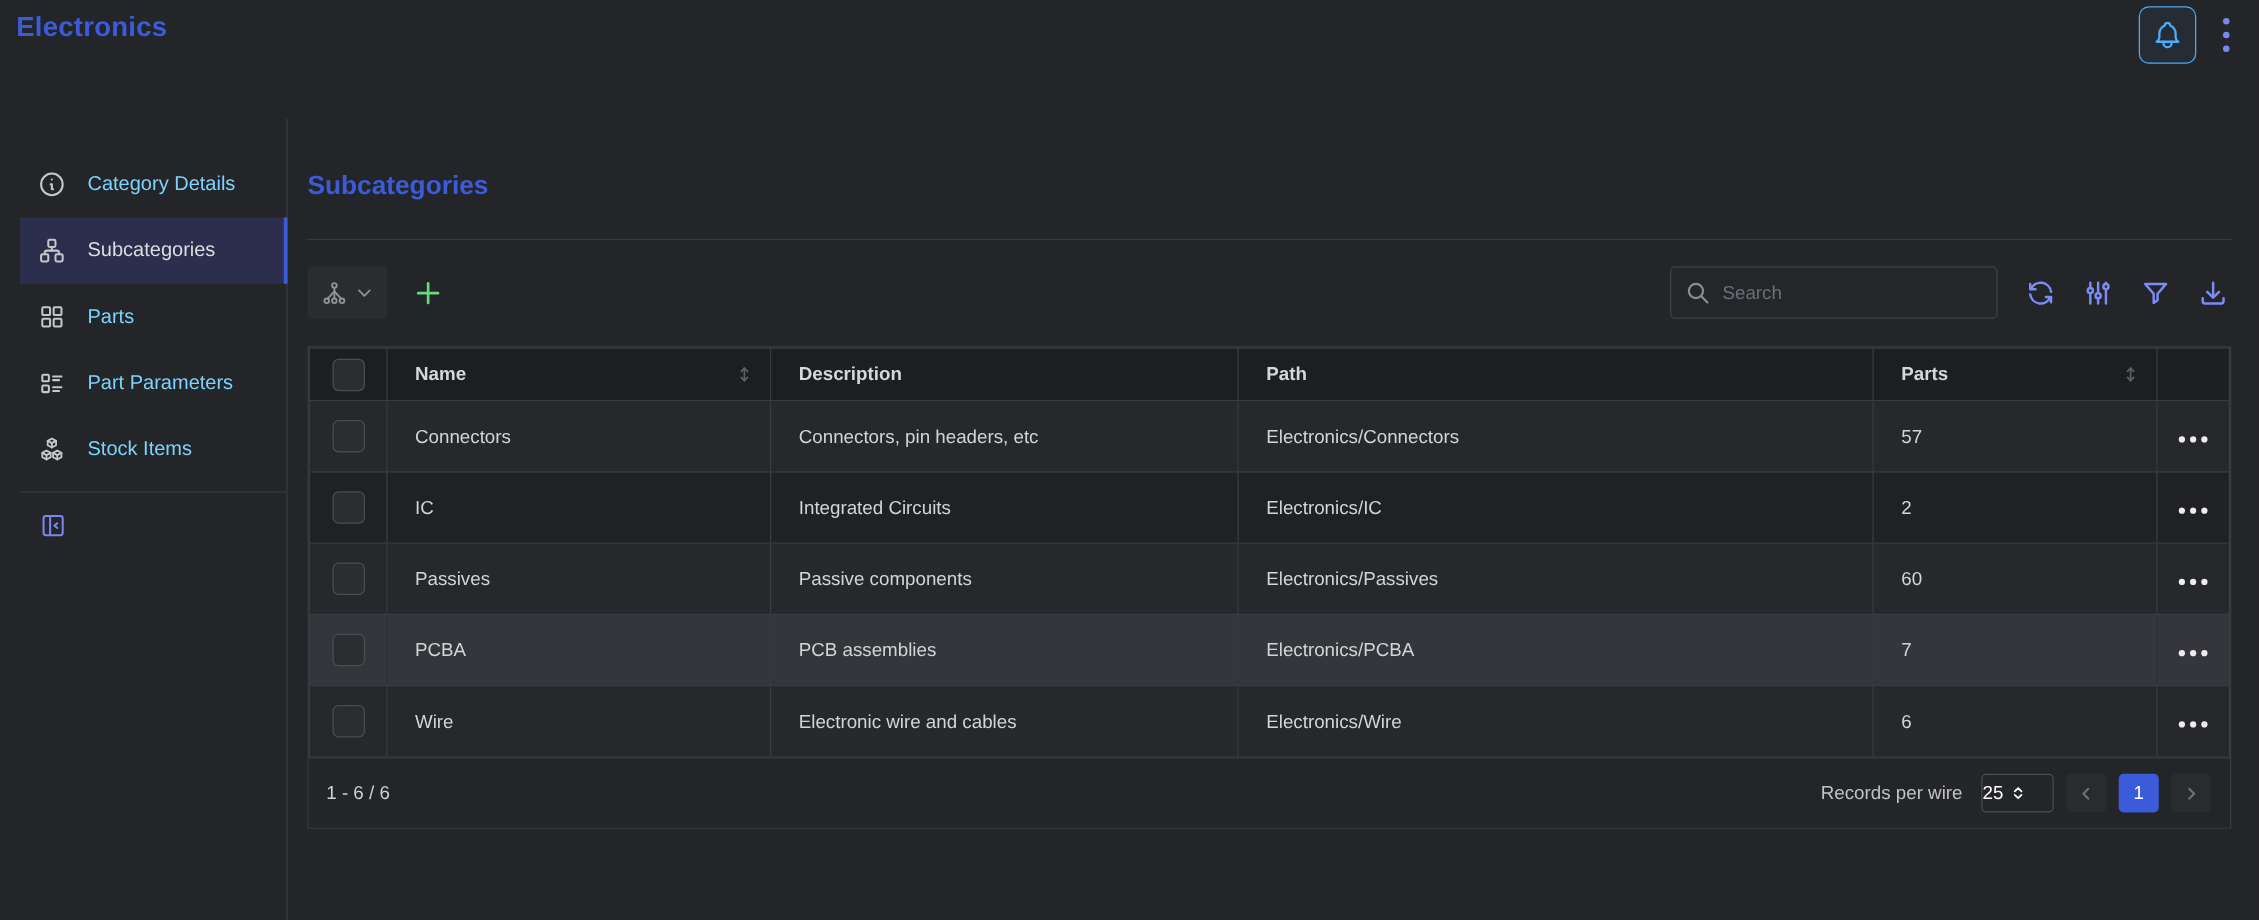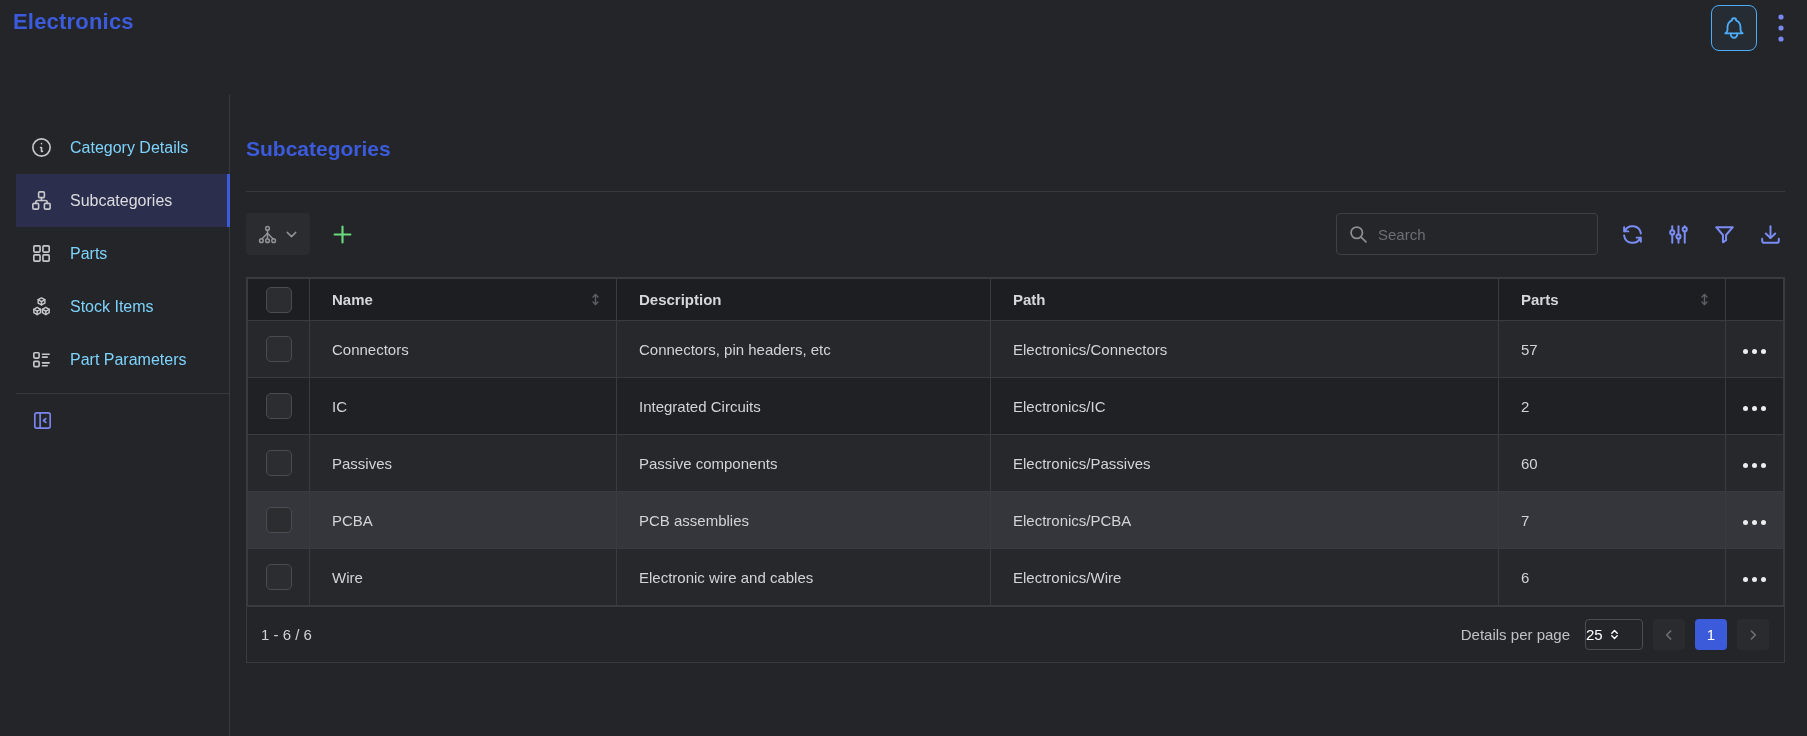--- a/index.html
+++ b/index.html
@@ -169,43 +169,43 @@
       <div class="side-item">
         <svg viewBox="0 0 24 24" fill="none" stroke-width="1.7" stroke-linecap="round" stroke-linejoin="round">
           <rect x="4" y="4" width="6.5" height="6.5" rx="1"></rect>
           <rect x="13.5" y="4" width="6.5" height="6.5" rx="1"></rect>
           <rect x="4" y="13.5" width="6.5" height="6.5" rx="1"></rect>
           <rect x="13.5" y="13.5" width="6.5" height="6.5" rx="1"></rect>
         </svg>
         <span>Parts</span>
       </div>
       <div class="side-item">
+        <svg viewBox="0 0 24 24" fill="none" stroke-width="1.7" stroke-linecap="round" stroke-linejoin="round">
+          <rect x="4" y="5" width="5.5" height="5.5" rx="1"></rect>
+          <rect x="4" y="14" width="5.5" height="5.5" rx="1"></rect>
+          <path d="M13 6.5h7"></path>
+            <path d="M13 9.5h5"></path>
+            <path d="M13 15.5h7"></path>
+            <path d="M13 18.5h5"></path>
+        </svg>
+        <span>Part Parameters</span>
+      </div>
+      <div class="side-item">
         <svg viewBox="0 0 24 24" fill="none" stroke-width="1.5" stroke-linecap="round" stroke-linejoin="round">
           <path d="M8.5 4.9 12 3l3.5 1.9L12 6.8 Z"></path>
             <path d="M8.5 4.9v3.6L12 10.4V6.8"></path>
             <path d="M15.5 4.9v3.6L12 10.4"></path>
           <path d="M4 14.9 7.5 13l3.5 1.9-3.5 1.9Z"></path>
             <path d="M4 14.9v3.6L7.5 20.4v-3.6"></path>
             <path d="M11 14.9v3.6L7.5 20.4"></path>
           <path d="M13 14.9 16.5 13 20 14.9l-3.5 1.9Z"></path>
             <path d="M13 14.9v3.6L16.5 20.4v-3.6"></path>
             <path d="M20 14.9v3.6L16.5 20.4"></path>
         </svg>
         <span>Stock Items</span>
-      </div>
-      <div class="side-item">
-        <svg viewBox="0 0 24 24" fill="none" stroke-width="1.7" stroke-linecap="round" stroke-linejoin="round">
-          <rect x="4" y="5" width="5.5" height="5.5" rx="1"></rect>
-          <rect x="4" y="14" width="5.5" height="5.5" rx="1"></rect>
-          <path d="M13 6.5h7"></path>
-            <path d="M13 9.5h5"></path>
-            <path d="M13 15.5h7"></path>
-            <path d="M13 18.5h5"></path>
-        </svg>
-        <span>Part Parameters</span>
       </div>
       <hr class="side-divider">
       <button class="collapse-btn">
         <svg viewBox="0 0 24 24" fill="none" stroke-width="1.7" stroke-linecap="round" stroke-linejoin="round">
           <rect x="4" y="4" width="16" height="16" rx="2"></rect>
           <path d="M9.5 4v16"></path>
           <path d="M15.5 10l-2.5 2 2.5 2"></path>
         </svg>
       </button>
     </nav>
@@ -418,21 +418,21 @@
                     </span>
       </button>
     </td>
   </tr>
             </tbody>
         </table>
 
         <div class="card-footer">
           <span class="range-label">1 - 6 / 6</span>
           <div class="footer-right">
-            <span class="rpp-label">Details per page</span>
+            <span class="rpp-label">Records per wire</span>
             <div class="page-size-select">
               <span>25</span>
               <svg viewBox="0 0 24 24" fill="none" stroke-width="2.6" stroke-linecap="round" stroke-linejoin="round">
                 <path d="M7 9.5 12 4.5l5 5"></path>
                   <path d="M7 14.5l5 5 5-5"></path>
               </svg>
             </div>
             <button class="page-btn">
               <svg viewBox="0 0 24 24" fill="none" stroke-width="2.4" stroke-linecap="round" stroke-linejoin="round">
                 <path d="M14.5 6 8.5 12l6 6"></path>

